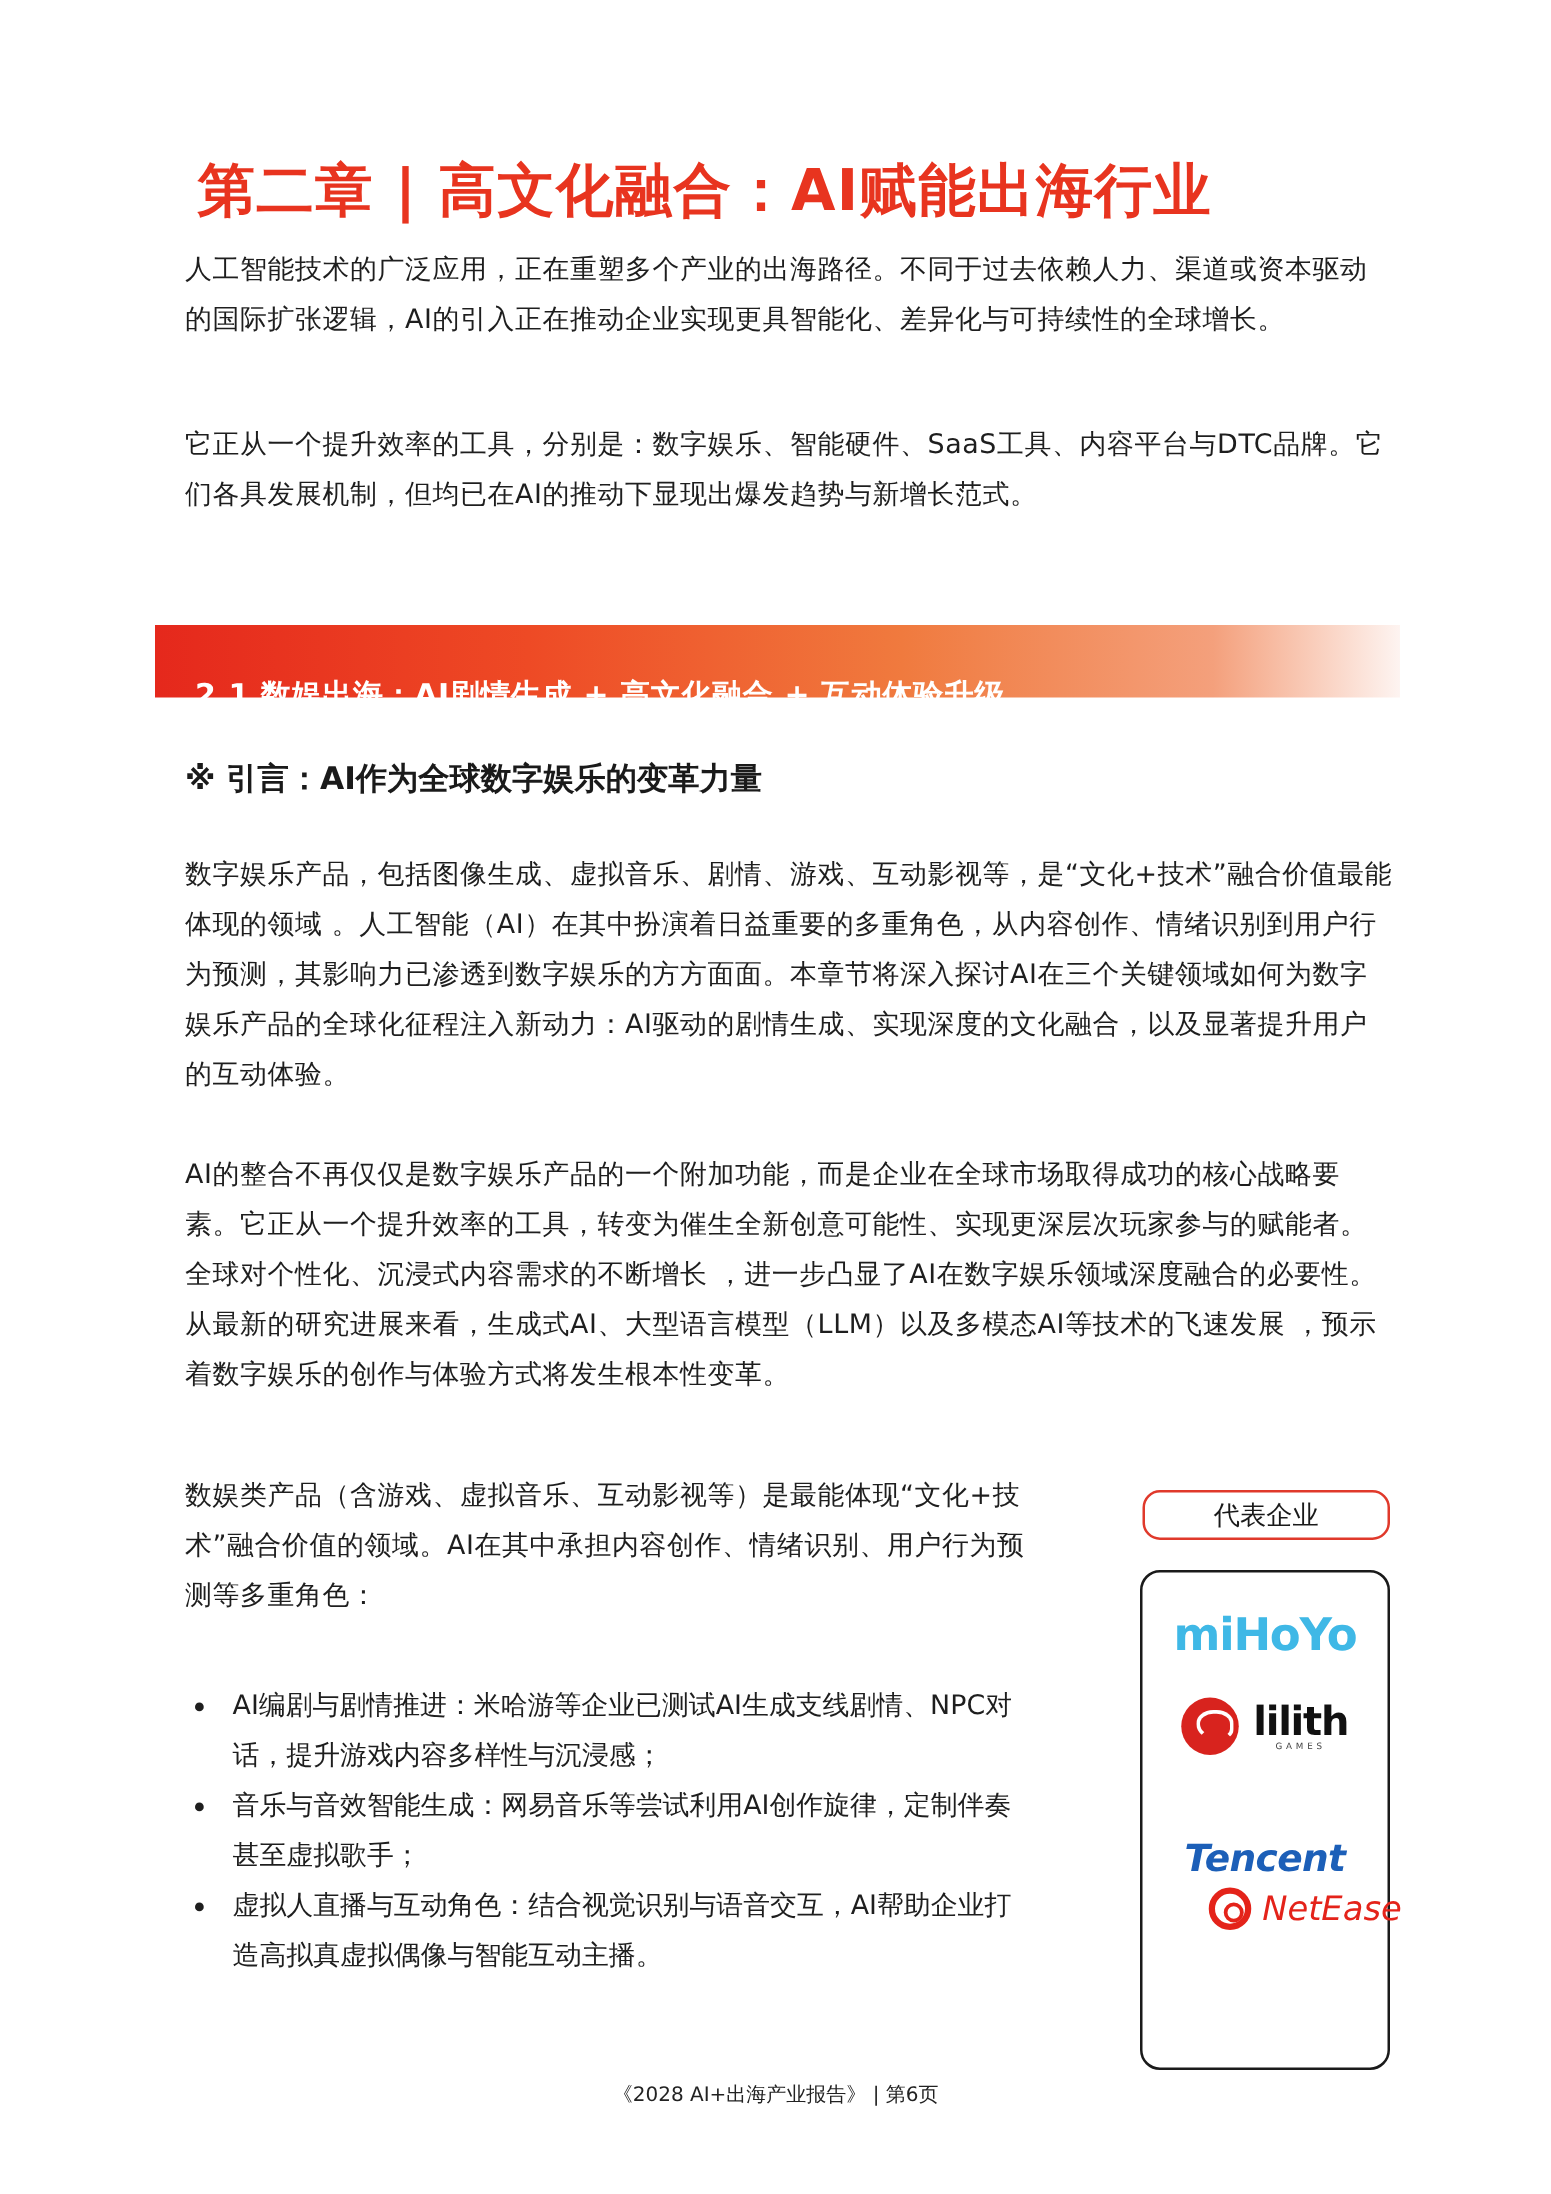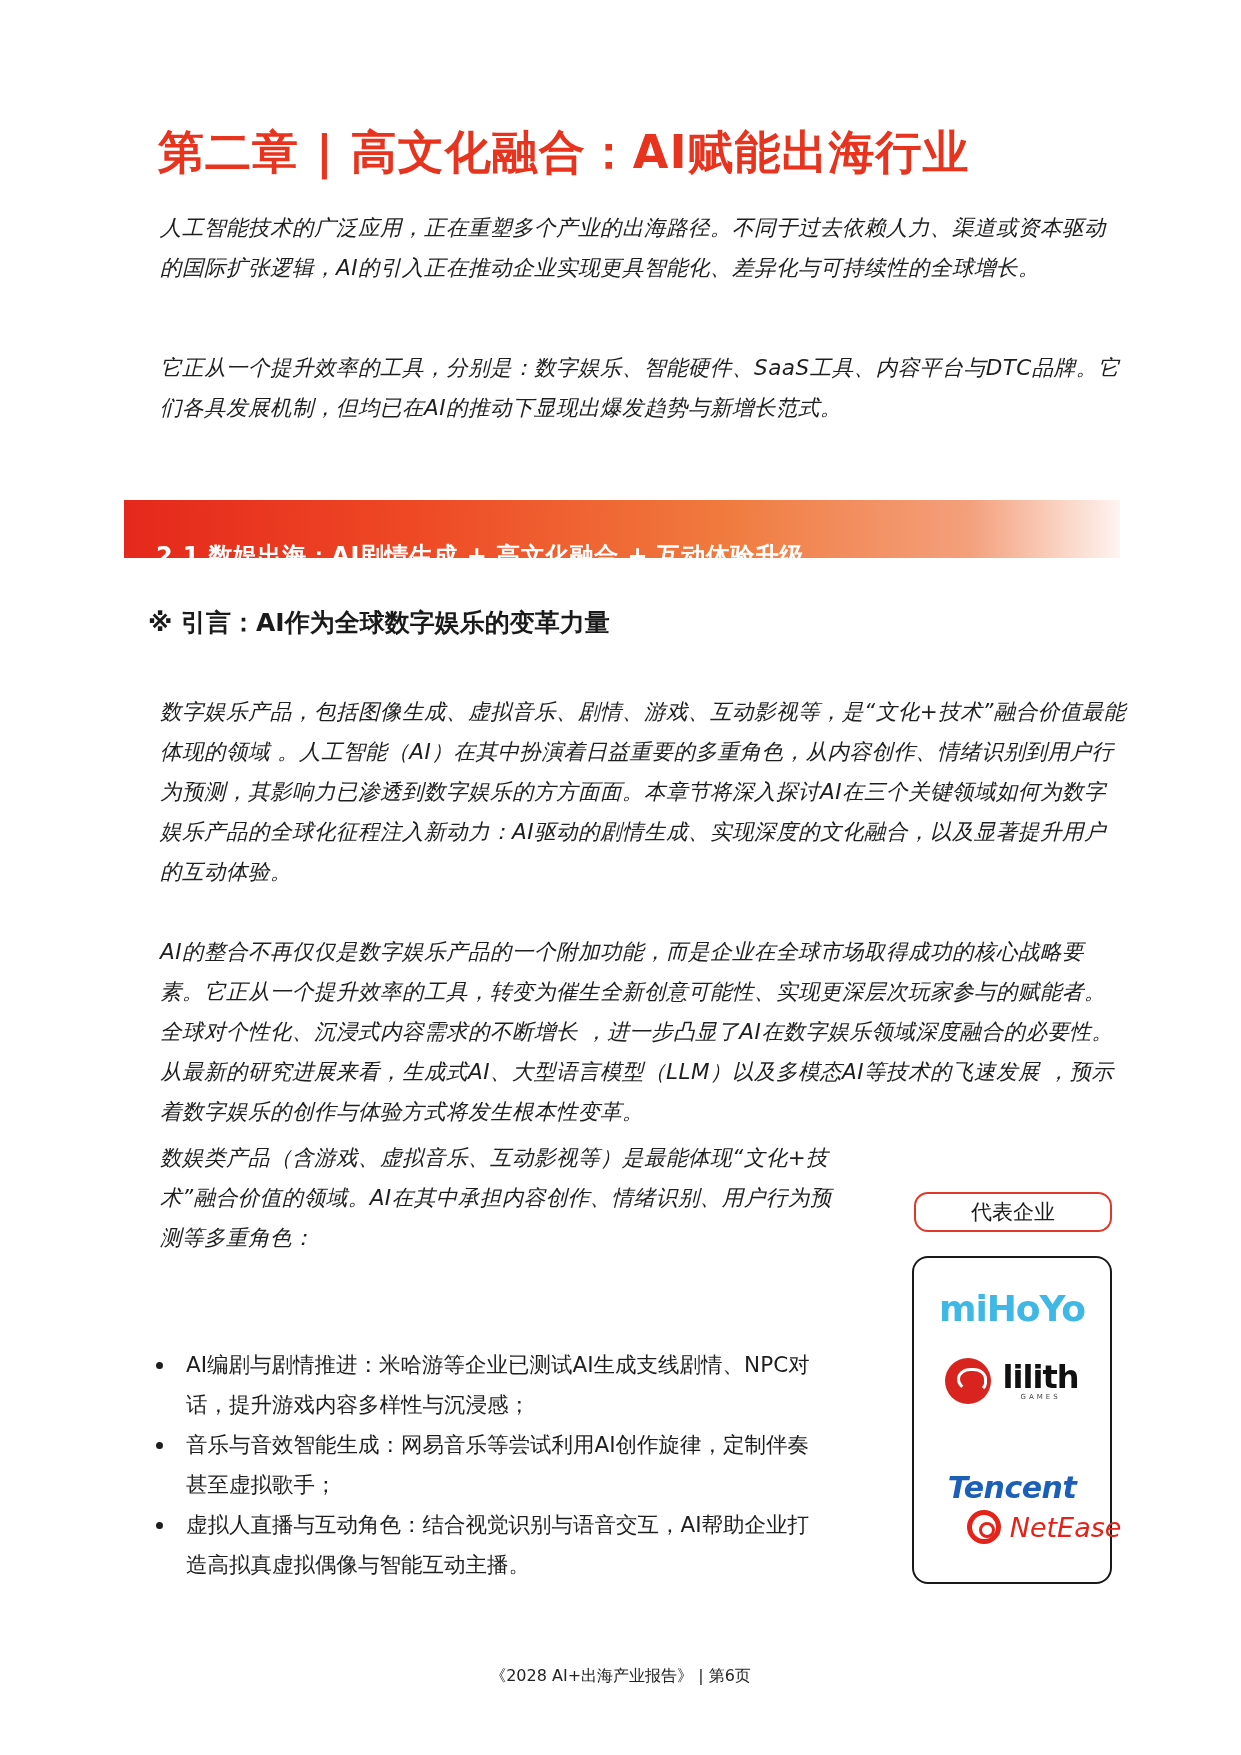--- a/index.html
+++ b/index.html
@@ -12,21 +12,21 @@
       color: #1a1a1a;
     }
     .chapter-title {
       position: absolute; left: 158px; top: 122px;
       font-size: 46px; font-weight: bold; color: #e8341f;
       letter-spacing: 1px; white-space: nowrap;
     }
     .para {
       position: absolute; left: 148px; width: 966px;
       font-size: 21.5px; line-height: 40px; color: #1e1e1e;
-      letter-spacing: 0.5px; margin: 12px; font-style: italic;
+      letter-spacing: 0.5px; margin: 0;
     }
     .banner {
       position: absolute; left: 124px; top: 500px; width: 996px; height: 58px;
       background: linear-gradient(90deg, #e5281c 0%, #ee4a25 30%, #f07a3e 60%, #f4a07c 85%, rgba(248,200,185,0.2) 100%);
     }
     .banner-text {
       position: absolute; left: 32px; top: 6px;
       font-size: 24px; font-weight: bold; color: #ffffff; white-space: nowrap;
       letter-spacing: 0.5px;
       margin-top: 34px;
@@ -45,21 +45,21 @@
       position: absolute; left: 8px; top: 17px; width: 7px; height: 7px;
       border-radius: 50%; background: #1e1e1e;
     }
     .rep-label {
       position: absolute; left: 914px; top: 1192px; width: 198px; height: 40px;
       border: 2px solid #e0392b; border-radius: 14px;
       display: flex; align-items: center; justify-content: center;
       font-size: 21px; color: #1a1a1a; box-sizing: border-box;
     }
     .logo-box {
-      position: absolute; left: 912px; top: 1256px; width: 200px; height: 328px;
+      position: absolute; left: 912px; top: 1256px; width: 200px; height: 400px;
       border: 2.5px solid #1a1a1a; border-radius: 16px; box-sizing: border-box;
       background: #ffffff;
     }
     .logo { position: absolute; left: 0; width: 100%; text-align: center; white-space: nowrap; }
     .logo-mihoyo {
       top: 30px; font-size: 36px; font-weight: bold; color: #3fb8e6;
       font-family: "DejaVu Sans", sans-serif; letter-spacing: -1px;
     }
     .logo-lilith { top: 100px; height: 60px; }
     .lilith-mark {
@@ -108,21 +108,21 @@
 <p class="para" style="top:336px;">它正从一个提升效率的工具，分别是：数字娱乐、智能硬件、SaaS工具、内容平台与DTC品牌。它们各具发展机制，但均已在AI的推动下显现出爆发趋势与新增长范式。</p>
 
 <div class="banner">
   <div class="banner-text">2.1 数娱出海：AI剧情生成 + 高文化融合 + 互动体验升级</div>
 </div>
 
 <div class="intro-heading">※ 引言：AI作为全球数字娱乐的变革力量</div>
 
 <p class="para" style="top:680px;">数字娱乐产品，包括图像生成、虚拟音乐、剧情、游戏、互动影视等，是“文化+技术”融合价值最能体现的领域 。人工智能（AI）在其中扮演着日益重要的多重角色，从内容创作、情绪识别到用户行为预测，其影响力已渗透到数字娱乐的方方面面。本章节将深入探讨AI在三个关键领域如何为数字娱乐产品的全球化征程注入新动力：AI驱动的剧情生成、实现深度的文化融合，以及显著提升用户的互动体验。</p>
 <p class="para" style="top:920px;">AI的整合不再仅仅是数字娱乐产品的一个附加功能，而是企业在全球市场取得成功的核心战略要素。它正从一个提升效率的工具，转变为催生全新创意可能性、实现更深层次玩家参与的赋能者。全球对个性化、沉浸式内容需求的不断增长 ，进一步凸显了AI在数字娱乐领域深度融合的必要性。从最新的研究进展来看，生成式AI、大型语言模型（LLM）以及多模态AI等技术的飞速发展 ，预示着数字娱乐的创作与体验方式将发生根本性变革。</p>
-<p class="para" style="top:1126px; width:680px;">数娱类产品（含游戏、虚拟音乐、互动影视等）是最能体现“文化+技术”融合价值的领域。AI在其中承担内容创作、情绪识别、用户行为预测等多重角色：</p>
+<p class="para" style="top:1177px; width:680px;">数娱类产品（含游戏、虚拟音乐、互动影视等）是最能体现“文化+技术”融合价值的领域。AI在其中承担内容创作、情绪识别、用户行为预测等多重角色：</p>
 
 <ul class="bullets">
   <li><span class="dot"></span><span>AI编剧与剧情推进：米哈游等企业已测试AI生成支线剧情、NPC对话，提升游戏内容多样性与沉浸感；</span></li>
   <li><span class="dot"></span><span>音乐与音效智能生成：网易音乐等尝试利用AI创作旋律，定制伴奏甚至虚拟歌手；</span></li>
   <li><span class="dot"></span><span>虚拟人直播与互动角色：结合视觉识别与语音交互，AI帮助企业打造高拟真虚拟偶像与智能互动主播。</span></li>
 </ul>
 
 <div class="rep-label">代表企业</div>
 
 <div class="logo-box">

